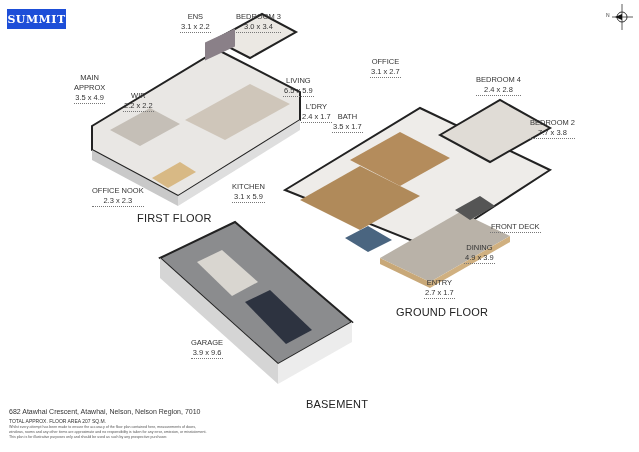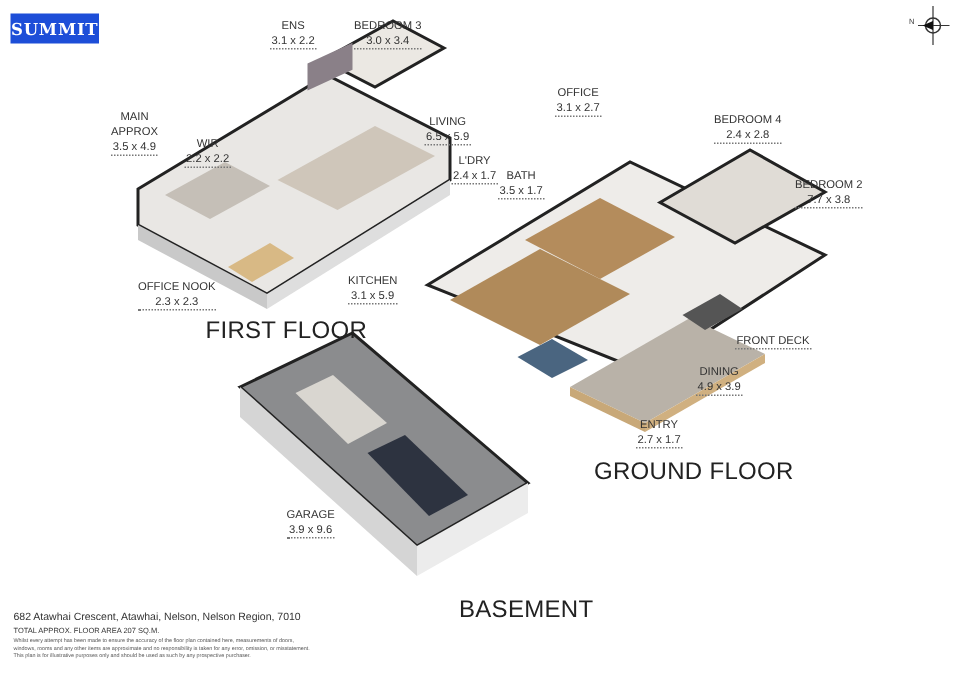--- a/index.html
+++ b/index.html
@@ -3,21 +3,21 @@
 <meta charset="utf-8">
 <style>
   html,body{margin:0;padding:0;background:#fff;}
   body{width:639px;height:452px;position:relative;overflow:hidden;font-family:"Liberation Sans","DejaVu Sans",sans-serif;color:#3a3a3a;}
   .abs{position:absolute;}
   .logo{left:7px;top:9px;width:59px;height:20px;background:#1d4ed8;color:#fff;font-weight:bold;font-size:11px;letter-spacing:0.5px;display:flex;align-items:center;justify-content:center;}
   .logo span{font-family:"DejaVu Serif",serif;}
   .compass{left:606px;top:3px;width:28px;height:28px;}
   .lbl{font-size:7.5px;line-height:10px;text-align:center;color:#333;white-space:nowrap;}
   .lbl .dim{display:block;border-bottom:1px dotted #777;padding:0 1px;}
-  .floor{font-size:16px;color:#222;white-space:nowrap;letter-spacing:0.2px;}
+  .floor{font-size:11px;color:#222;white-space:nowrap;letter-spacing:0.2px;}
   .addr{left:9px;top:408px;font-size:7px;color:#333;}
   .area{left:9px;top:418px;font-size:5px;color:#333;}
   .disc{left:9px;top:425px;font-size:3.6px;line-height:5px;color:#555;width:330px;}
   svg{position:absolute;left:0;top:0;}
 </style>
 </head>
 <body>
 
 <div class="abs logo">
     <span>SUMMIT</span>

